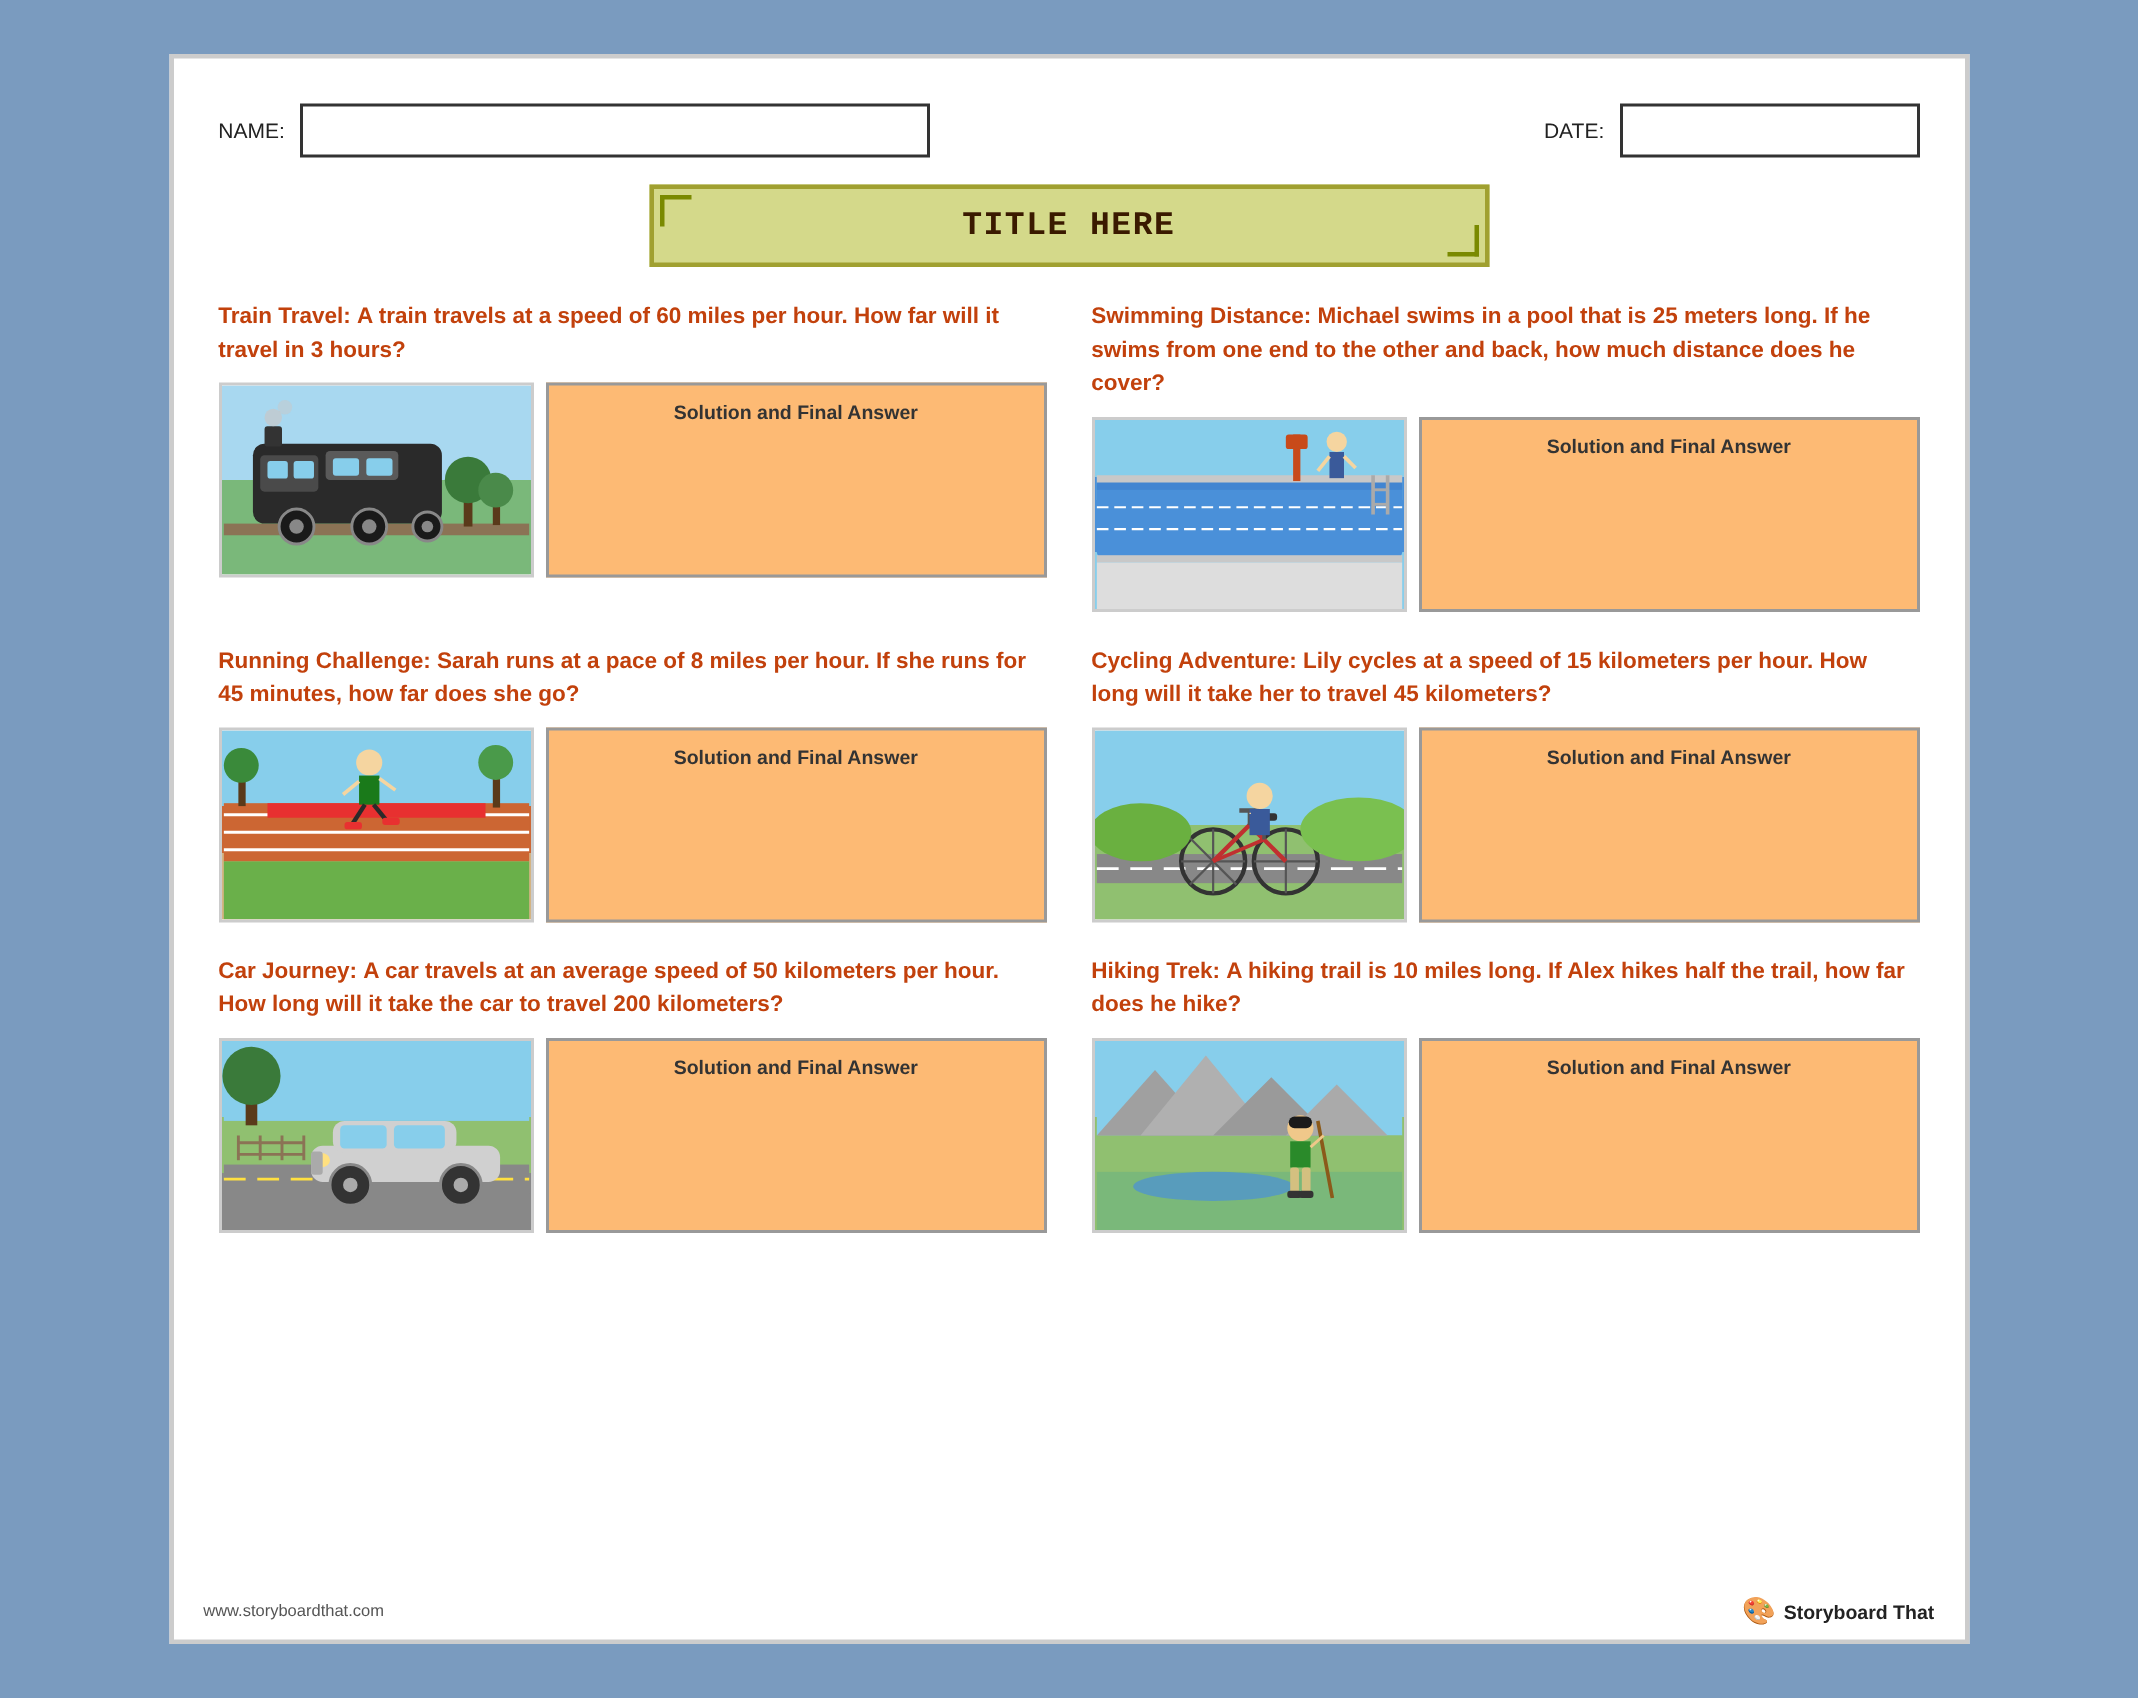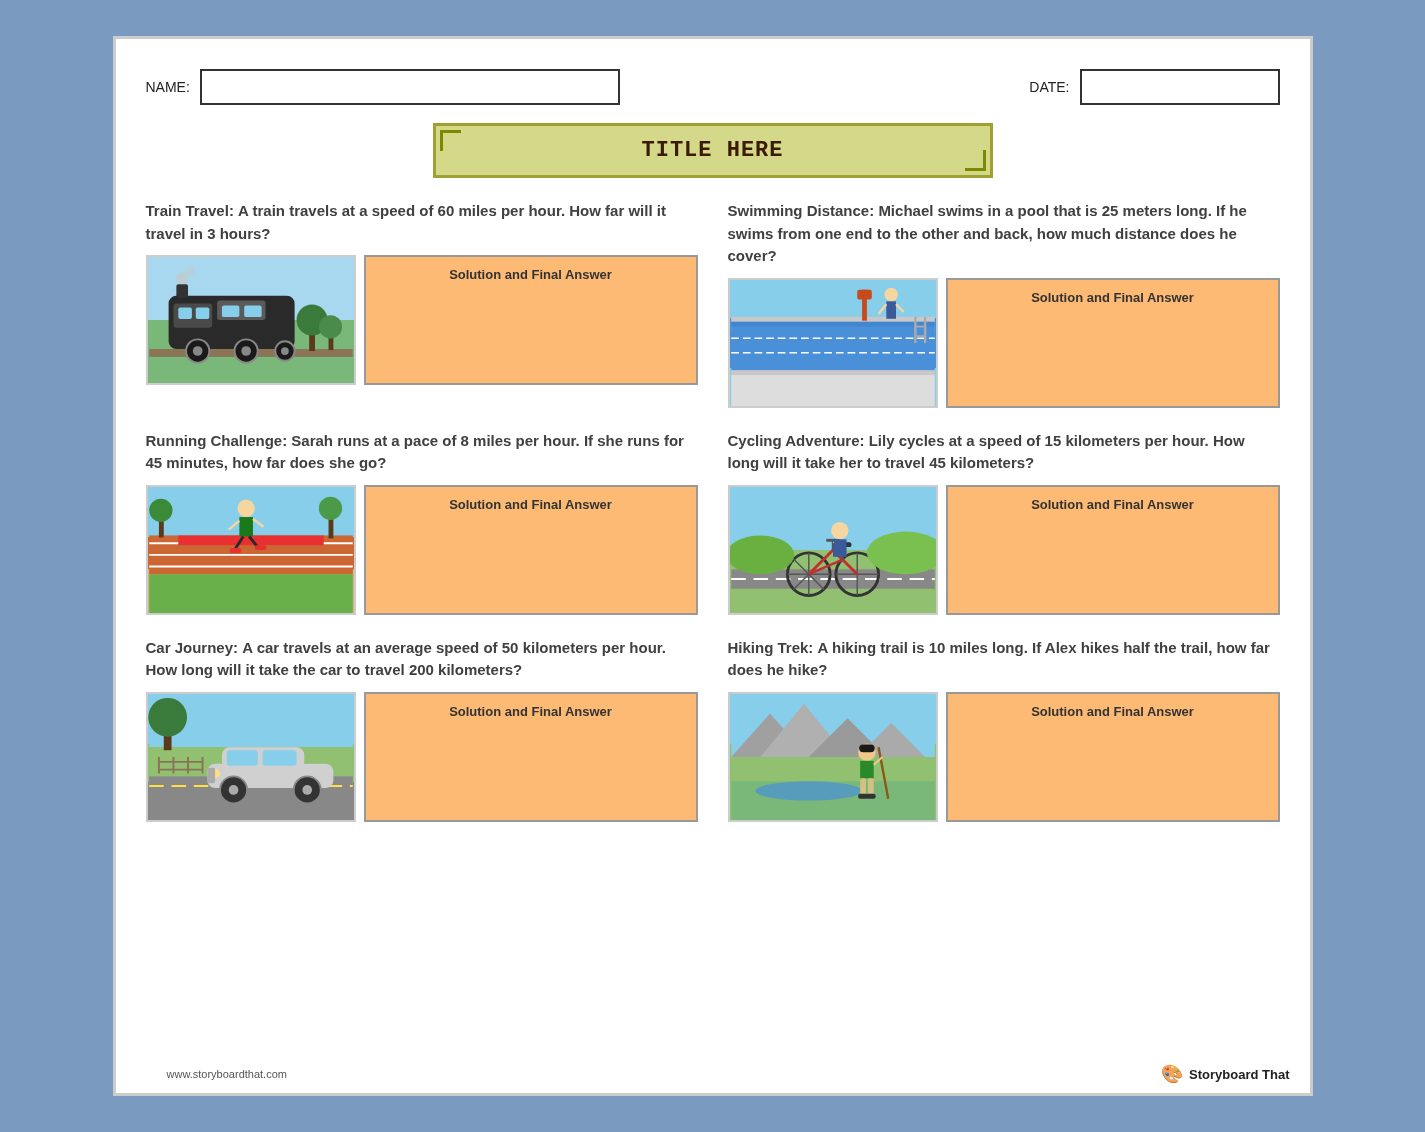--- a/index.html
+++ b/index.html
@@ -91,21 +91,21 @@
       gap: 0 30px;
     }
 
     
     .problem-block {
       margin-bottom: 22px;
     }
     .problem-title {
       font-size: 15px;
       font-weight: bold;
-      color: #404040;
+      color: #c2410c;
       margin-bottom: 10px;
       line-height: 1.5;
     }
     .problem-title .bold-label {
       font-family: 'Arial Black', Arial, sans-serif;
       font-weight: 900;
     }
     .problem-content {
       display: flex;
       gap: 8px;
@@ -145,21 +145,20 @@
 
     
     .footer {
       position: absolute;
       bottom: 8px;
       left: 20px;
       right: 20px;
       display: flex;
       justify-content: space-between;
       align-items: center;
-      margin-left: 31px;
     }
     .footer-url {
       font-size: 11px;
       color: #555;
     }
     .footer-brand {
       font-size: 13px;
       font-weight: bold;
       color: #222;
       display: flex;

